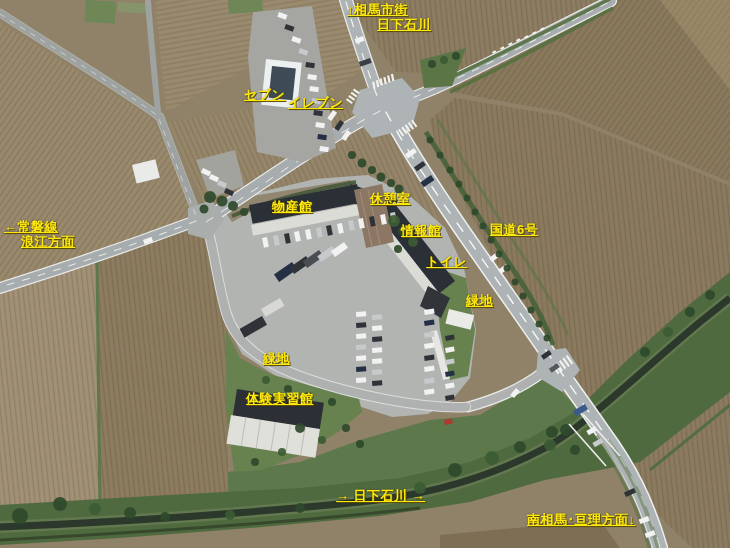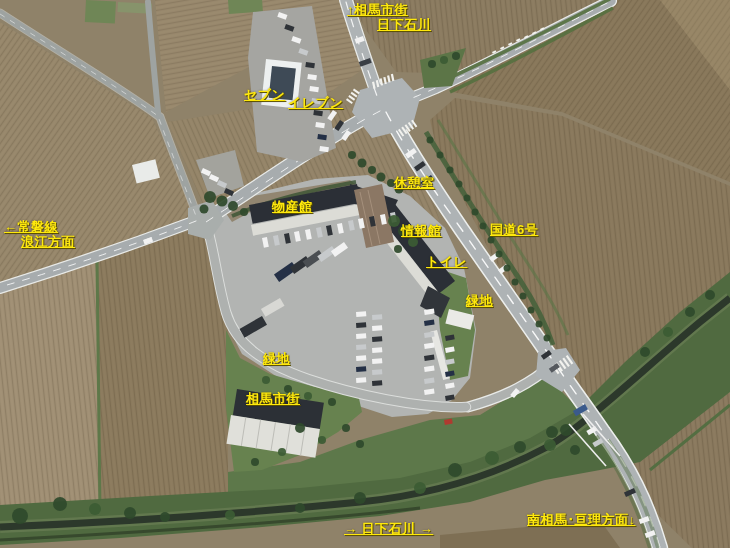--- a/index.html
+++ b/index.html
@@ -377,24 +377,24 @@
     <path d="M569,424 L606,466" fill="none"></path>
     <path d="M583,414 L620,456" fill="none"></path>
   </g>
 </svg>
 
 <div class="map-label" style="left: 347px; top: 3px;">↑相馬市街</div>
 <div class="map-label" style="left: 377px; top: 18px;">日下石川</div>
 <div class="map-label" style="left: 244px; top: 88px;">セブン</div>
 <div class="map-label" style="left: 252px; top: 96px; margin-left: 36px;">イレブン</div>
 <div class="map-label" style="left: 272px; top: 200px;">物産館</div>
-<div class="map-label" style="left: 370px; top: 176px; margin-left: 24px;">休憩室</div>
+<div class="map-label" style="left: 370px; top: 192px;">休憩室</div>
 <div class="map-label" style="left: 401px; top: 224px;">情報館</div>
 <div class="map-label" style="left: 490px; top: 223px; text-align: right;">国道6号</div>
 <div class="map-label" style="left: 426px; top: 255px;">トイレ</div>
 <div class="map-label" style="left: 466px; top: 294px;">緑地</div>
 <div class="map-label" style="left: 4px; top: 220px;">←常磐線</div>
 <div class="map-label" style="left: 21px; top: 235px;">浪江方面</div>
 <div class="map-label" style="left: 263px; top: 352px;">緑地</div>
-<div class="map-label" style="left: 246px; top: 392px;">相馬市街</div>
-<div class="map-label" style="left: 336px; top: 522px; margin-left: 8px;">→ 日下石川 →</div>
+<div class="map-label" style="left: 246px; top: 392px;">体験実習館</div>
+<div class="map-label" style="left: 336px; top: 489px;">→ 日下石川 →</div>
 <div class="map-label" style="left: 527px; top: 513px;">南相馬･亘理方面↓</div>
 </div>
 
 </body></html>

